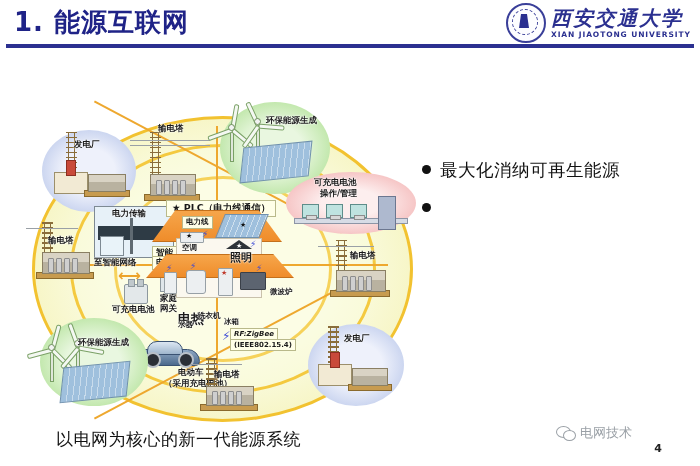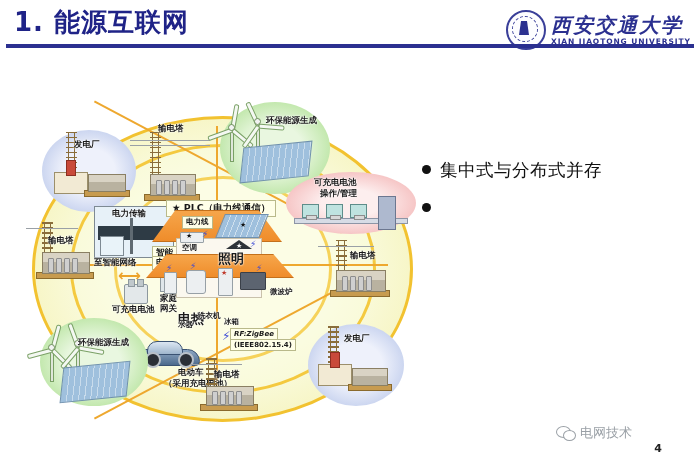--- a/index.html
+++ b/index.html
@@ -28,21 +28,21 @@
     white-space: nowrap;
   }
   #header-rule {
     position: absolute; left: 6px; top: 44px;
     width: 688px; height: 4px;
     background: #2b3090;
   }
   #logo {
     position: absolute; right: 8px; top: 2px;
     width: 186px; height: 42px;
-    display: flex; align-items: center; gap: 5px; margin-top: 7px;
+    display: flex; align-items: center; gap: 5px;
   }
   #logo-seal {
     width: 36px; height: 36px; flex: 0 0 36px;
     border-radius: 50%;
     border: 2px solid #3a3f99;
     position: relative;
     background: #fdfdff;
   }
   #logo-seal::before {
     content: "";
@@ -436,21 +436,21 @@
       <div class="dlabel boxed" style="left:36px;top:14px;font-size:7.5px;">电力线</div>
 
       <div class="appliance" style="left:34px;top:30px;width:22px;height:9px;"></div>
       <div class="star" style="left:40px;top:31px;">★</div>
       <div class="bolt" style="left:56px;top:28px;">⚡</div>
       <div class="dlabel" style="left:36px;top:42px;font-size:7.5px;">空调</div>
 
       <div style="position:absolute;left:80px;top:38px;width:26px;height:9px;background:#2e3338;clip-path:polygon(0 100%,50% 0,100% 100%);"></div>
       <div class="star" style="left:90px;top:41px;color:#fff;">★</div>
       <div class="bolt" style="left:104px;top:38px;">⚡</div>
-      <div class="dlabel" style="left:72px;top:50px;font-size:13px;">照明</div>
+      <div class="dlabel" style="left:84px;top:50px;font-size:11px;">照明</div>
 
       <div class="appliance" style="left:18px;top:70px;width:11px;height:20px;"></div>
       <div class="bolt" style="left:20px;top:62px;">⚡</div>
 
       <div class="appliance" style="left:40px;top:68px;width:18px;height:22px;border-radius:3px;"></div>
       <div class="bolt" style="left:44px;top:60px;">⚡</div>
 
       <div class="appliance" style="left:72px;top:66px;width:13px;height:26px;"></div>
       <div class="star" style="left:75px;top:68px;color:#c0392b;">★</div>
 
@@ -517,27 +517,28 @@
     <div class="stack" style="left:312px;top:256px;width:8px;height:14px;"></div>
     <div class="subst-deck" style="left:330px;top:288px;width:42px;"></div>
     <div class="substation" style="left:334px;top:272px;width:34px;height:16px;"></div>
     <div class="dlabel" style="left:326px;top:238px;">发电厂</div>
 
   </div>
 
   <div id="bullets">
     <div class="bullet">
       <span class="dot"></span>
-      <span class="btext">集中式与分布式并存</span>
+      <span class="btext">最大化消纳可再生能源</span>
     </div>
     <div class="bullet">
       <span class="dot"></span>
     </div>
   </div>
 
+  <div id="caption">以电网为核心的新一代能源系统</div>
 
   <div id="watermark">
     <span id="wechat-icon">
       <span class="b1"></span>
       <span class="b2"></span>
     </span>
     <span id="wm-text">电网技术</span>
   </div>
   <div id="page-number">4</div>
 

